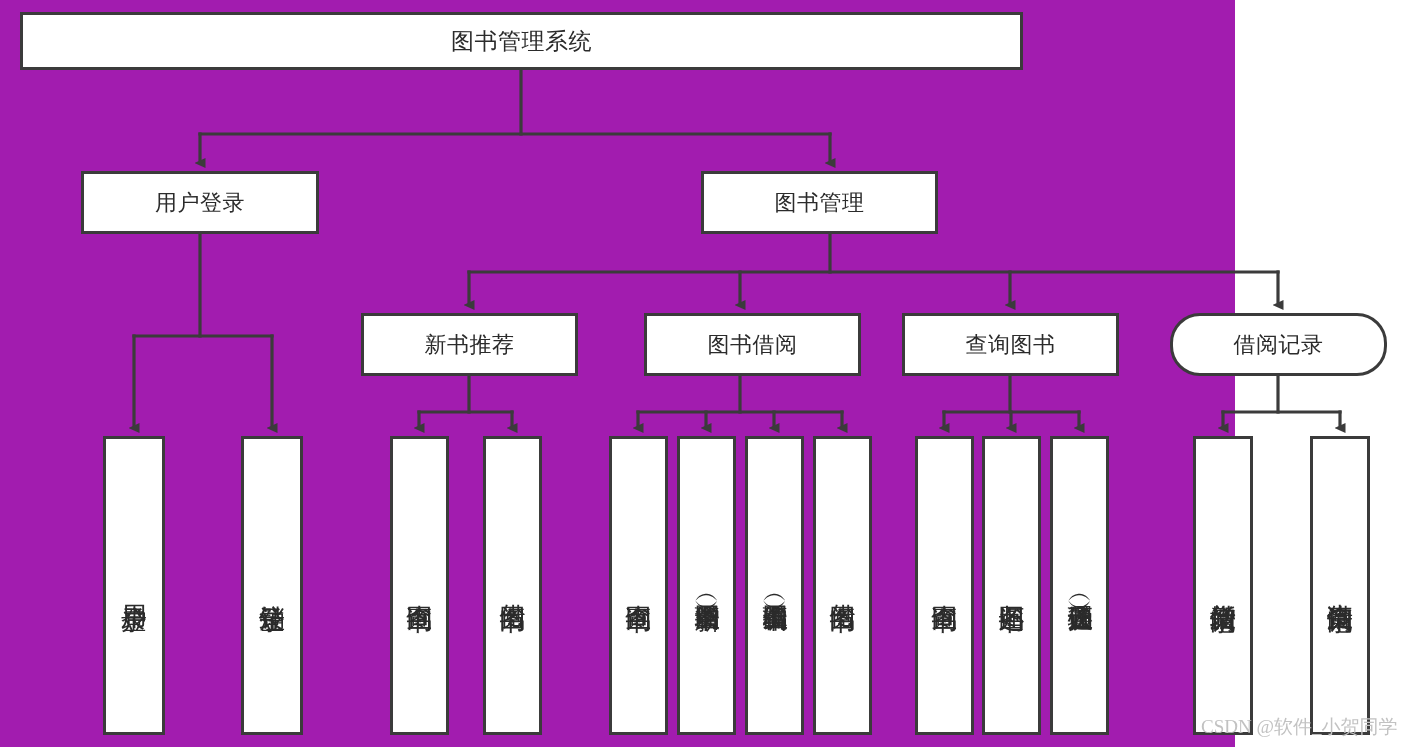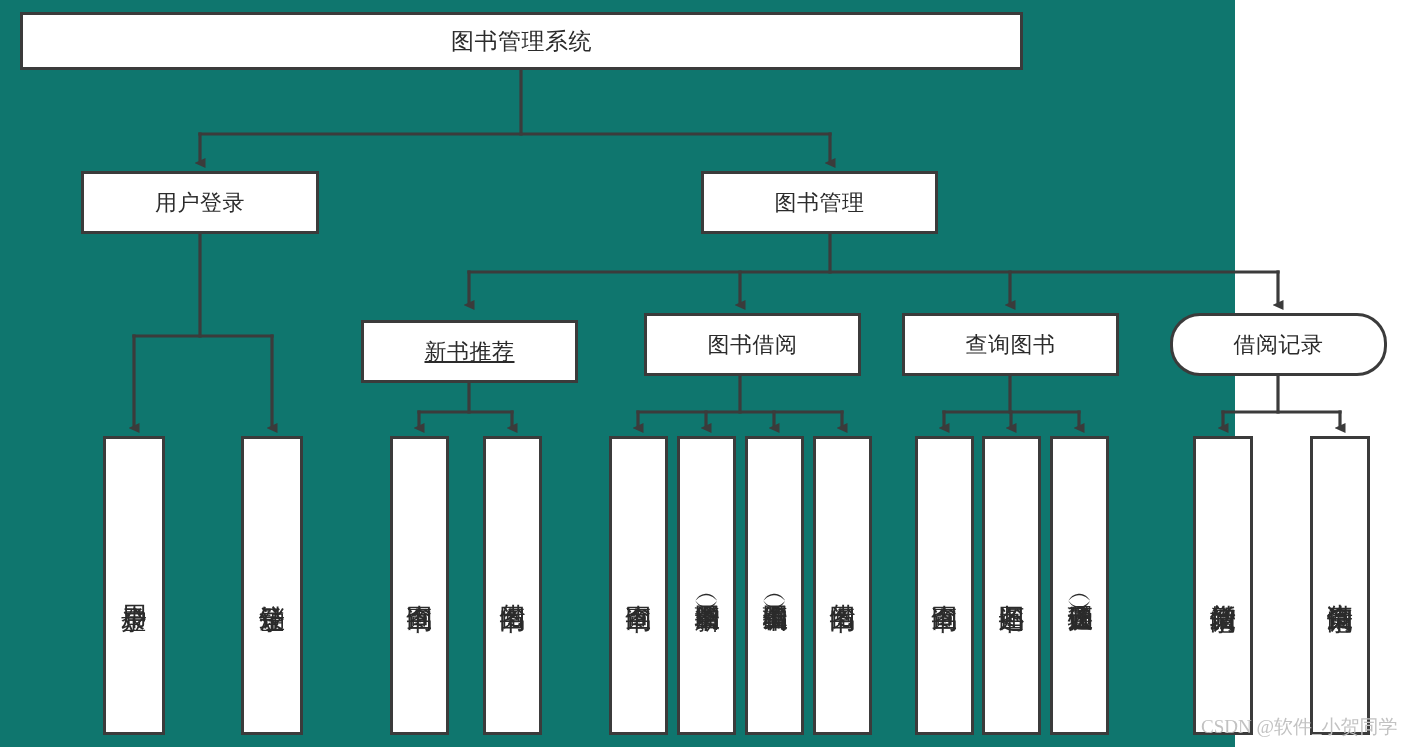--- a/index.html
+++ b/index.html
@@ -10,21 +10,21 @@
   body {
     width: 1405px;
     height: 747px;
     font-family: "DejaVu Sans", "Liberation Sans", sans-serif;
     overflow: hidden;
   }
   #canvas {
     position: relative;
     width: 1235px;
     height: 747px;
-    background: #0f766e;
+    background: #a21caf;
   }
   #edges {
     position: absolute;
     left: 0;
     top: 0;
     width: 1405px;
     height: 747px;
     pointer-events: none;
   }
   .node {
@@ -143,21 +143,21 @@
     <span class="label">图书管理系统</span>
   </div>
 
   <div class="node h" style="left:81px; top:171px; width:238px; height:63px;">
     <span class="label">用户登录</span>
   </div>
   <div class="node h" style="left:701px; top:171px; width:237px; height:63px;">
     <span class="label">图书管理</span>
   </div>
 
-  <div class="node h" style="left:361px; top:320px; width:217px; height:63px;text-decoration:underline;">
+  <div class="node h" style="left:361px; top:313px; width:217px; height:63px;">
     <span class="label">新书推荐</span>
   </div>
   <div class="node h" style="left:632px; top:313px; width:217px; height:63px;margin-left:12px;">
     <span class="label">图书借阅</span>
   </div>
   <div class="node h" style="left:902px; top:313px; width:217px; height:63px;">
     <span class="label">查询图书</span>
   </div>
   <div class="node h" style="left:1170px; top:313px; width:217px; height:63px;border-radius:30px;">
     <span class="label">借阅记录</span>

